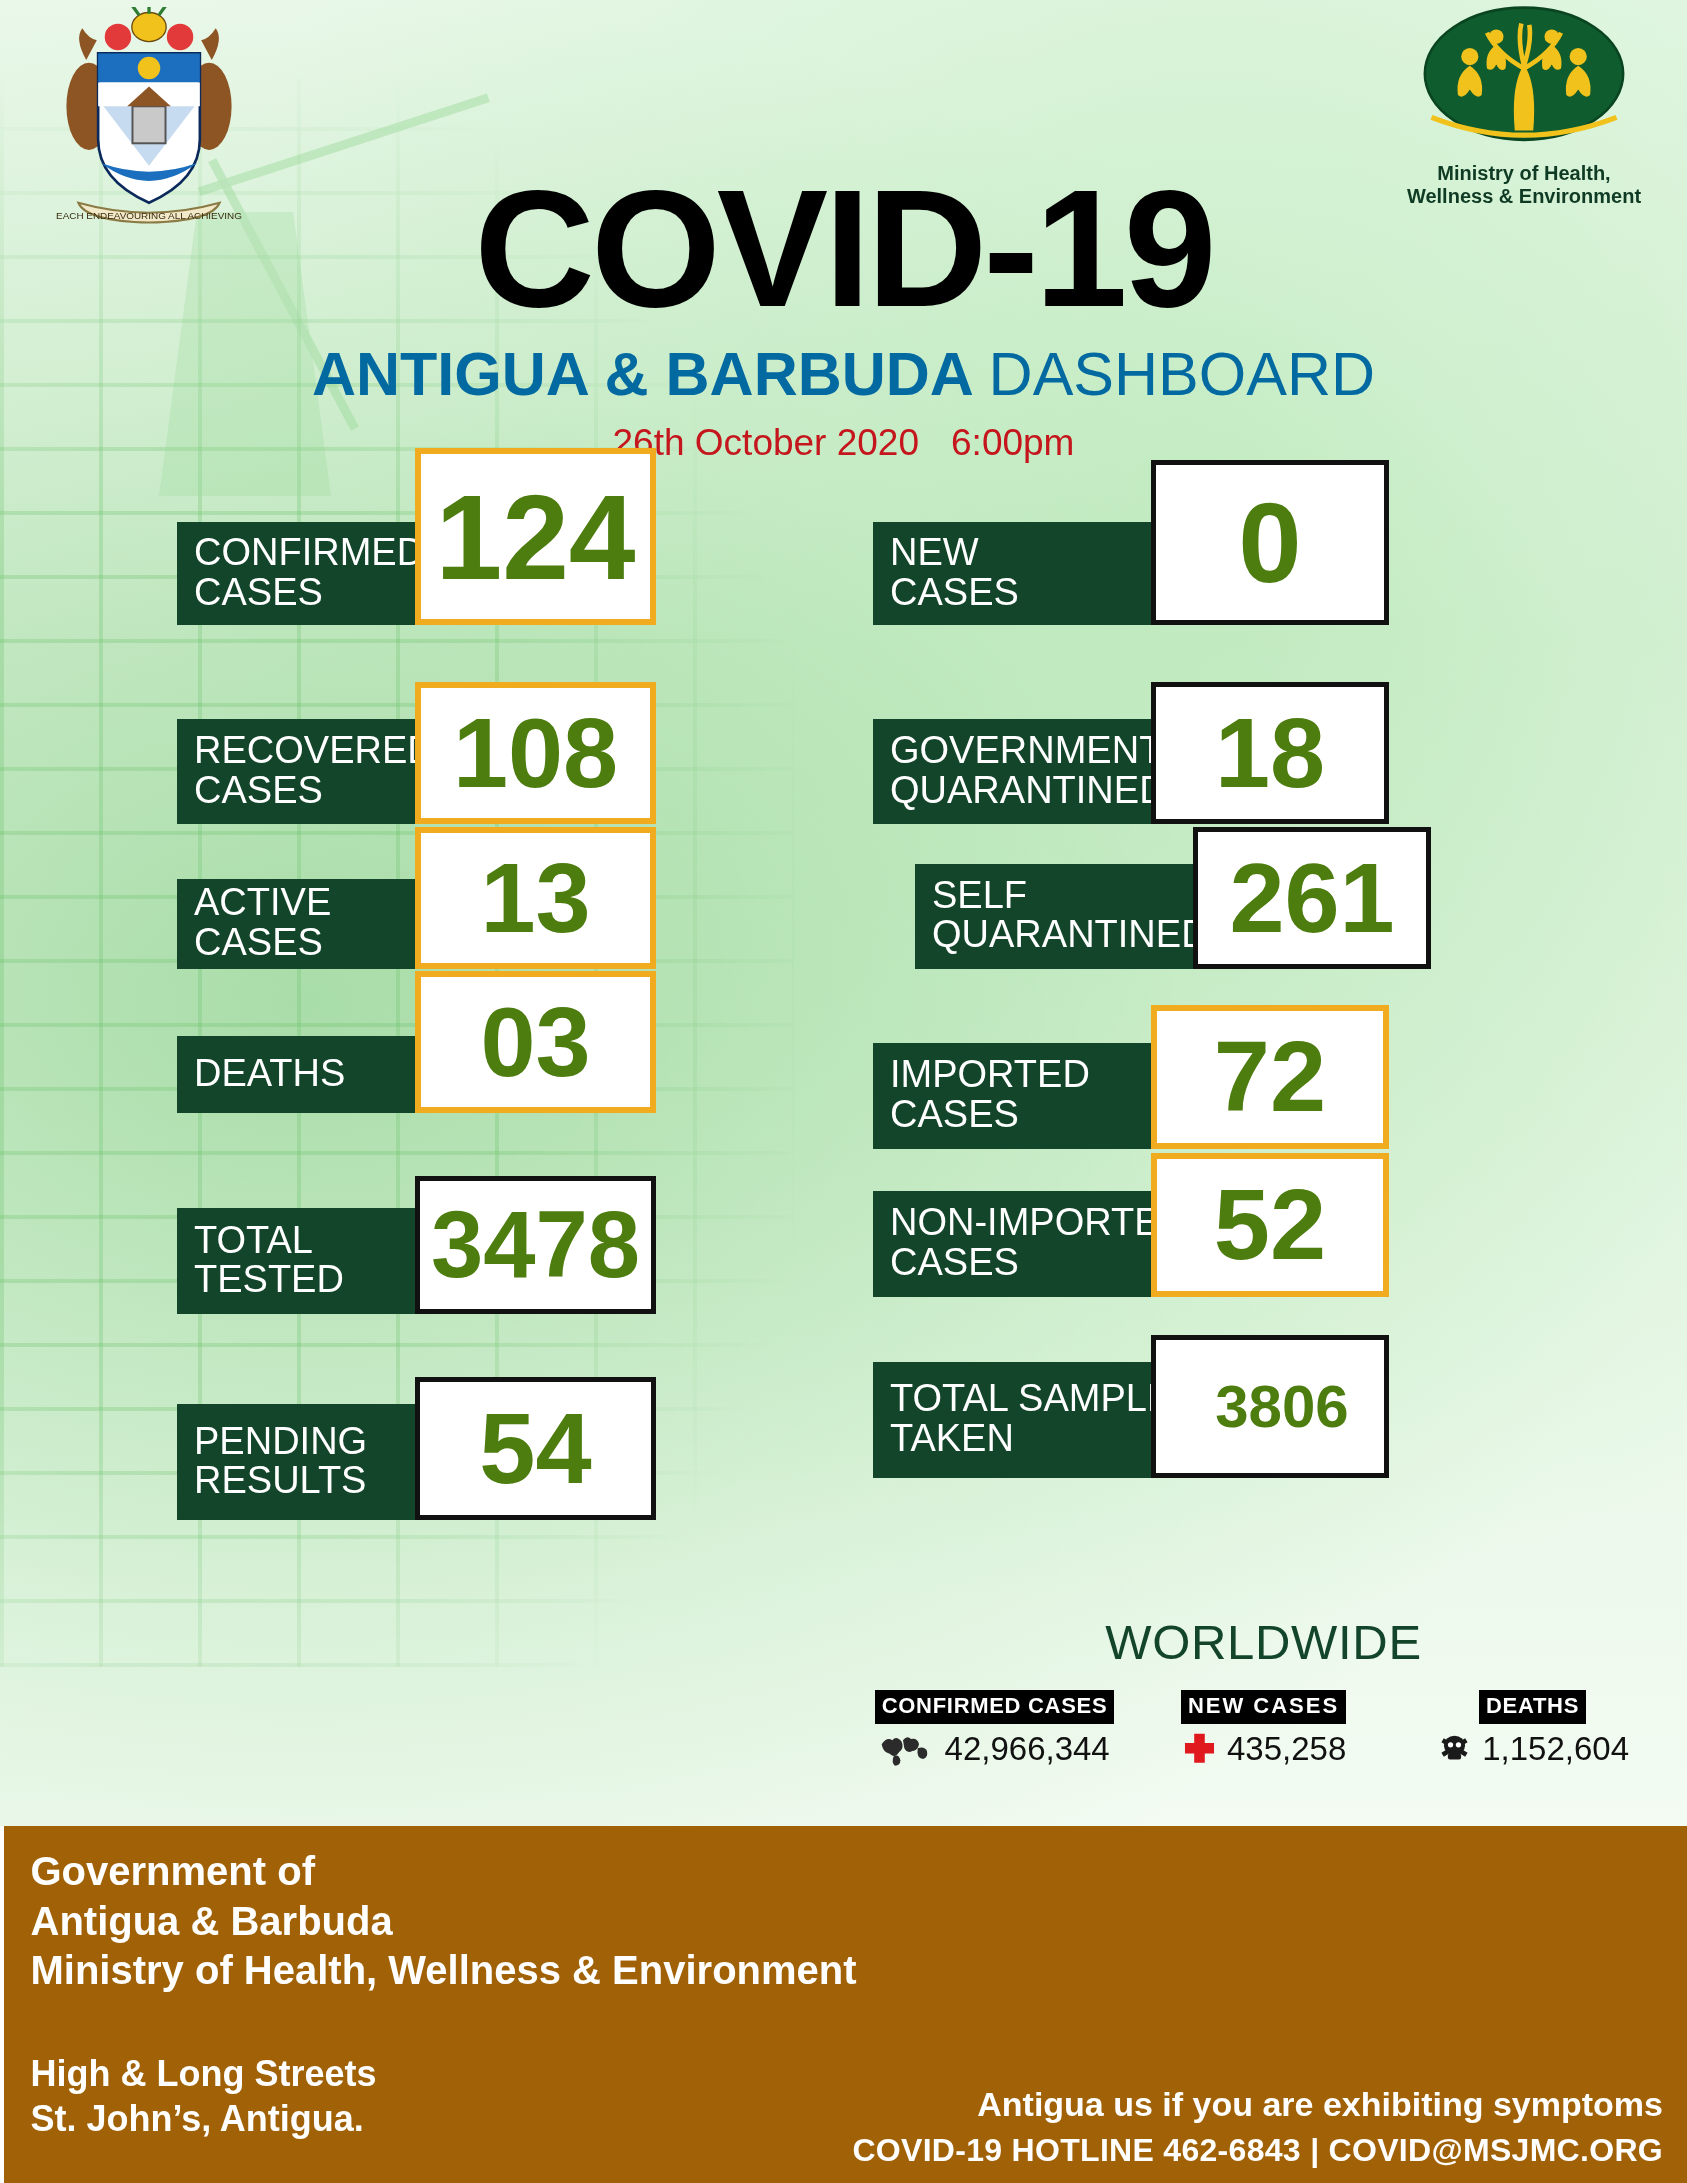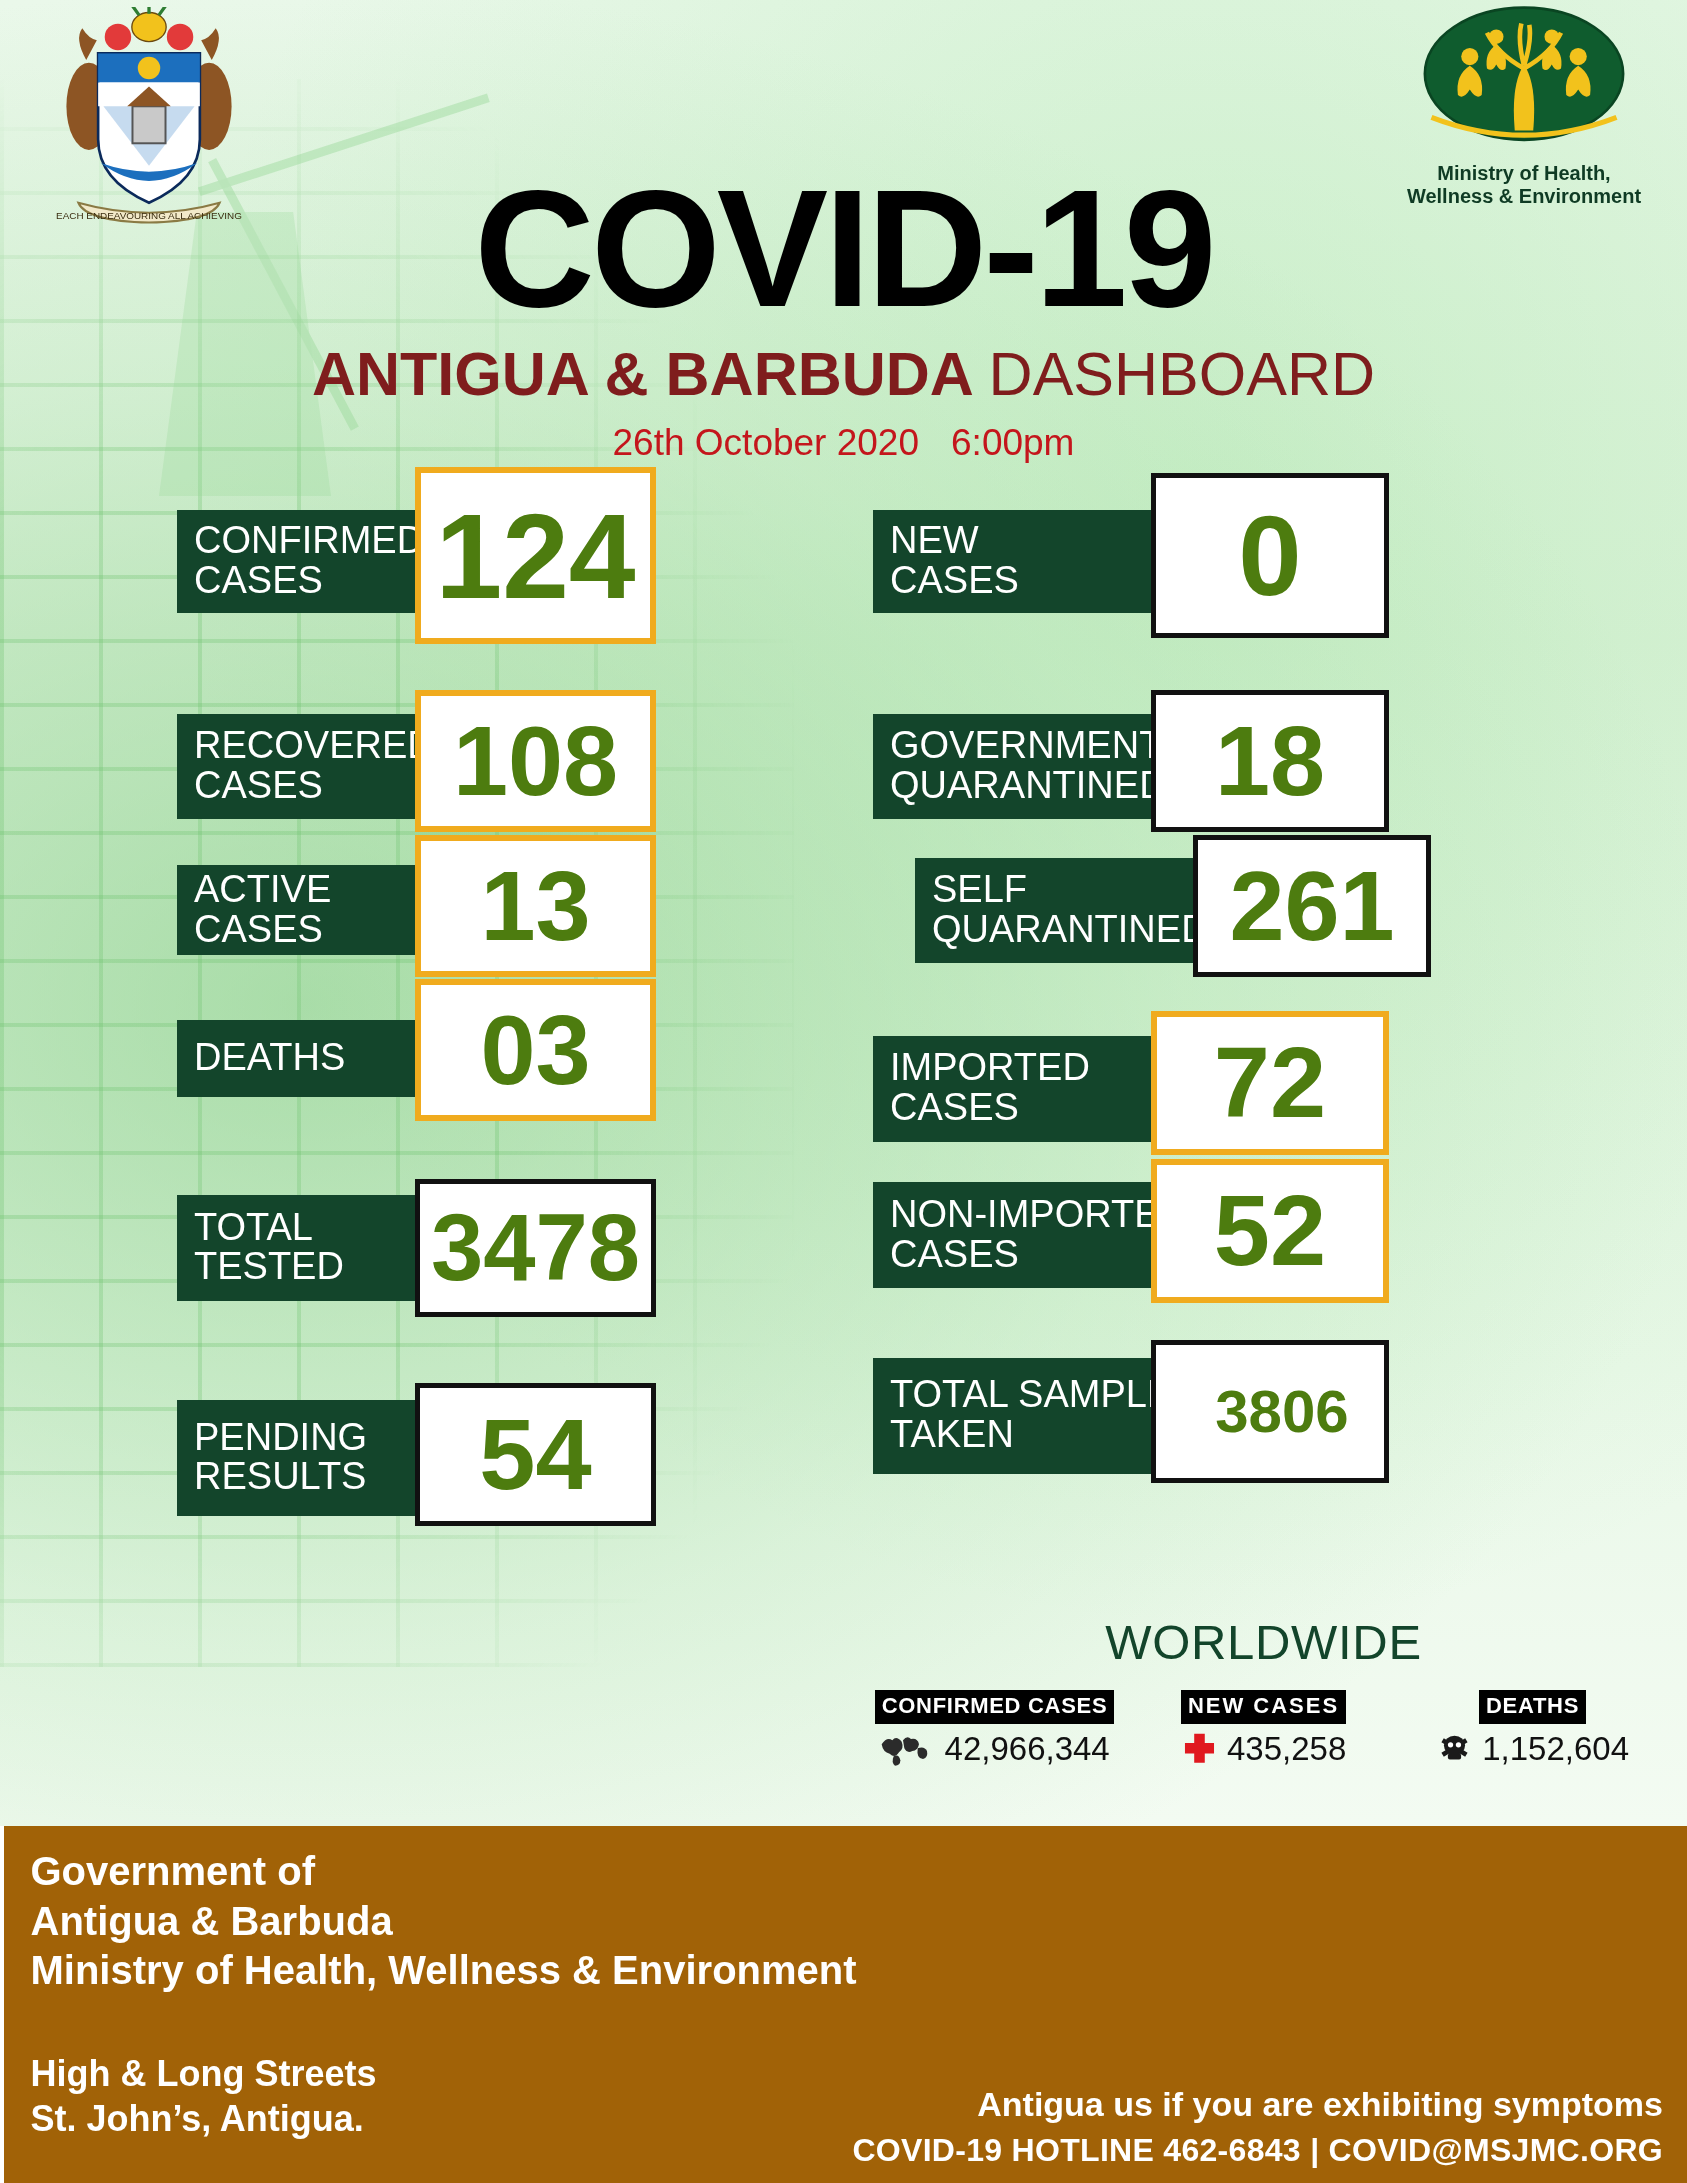--- a/index.html
+++ b/index.html
@@ -55,36 +55,36 @@
     font-family:"Liberation Sans", sans-serif;
   }
 
   .title{
     position:absolute;left:0;top:165px;width:1687px;text-align:center;
     font-size:167px;font-weight:bold;letter-spacing:-4px;color:#000;
     line-height:1;
   }
   .subtitle{
     position:absolute;left:0;top:344px;width:1687px;text-align:center;
-    font-size:61px;font-weight:bold;color:#7f1d1d;line-height:1;
+    font-size:61px;font-weight:bold;color:#0369a1;line-height:1;
   }
   .subtitle .light{font-weight:normal;}
   .datetime{
     position:absolute;left:0;top:422px;width:1687px;text-align:center;
     font-size:37px;color:#c4161c;
   }
   .datetime .gap{display:inline-block;width:32px;}
 
   
   .grid{position:absolute;left:0;top:486px;width:1687px;z-index:6;}
   .col{position:absolute;}
   .col-left{left:177px;width:582px;}
   .col-right{left:873px;width:595px;}
 
-  .row{position:relative;display:flex;align-items:center;}
+  .row{position:relative;display:flex;align-items:flex-end;}
   .label{
     background:#13452b;color:#ffffff;
     font-size:38px;line-height:1.04;
     padding:12px 14.6px 13.2px 17px;
     box-sizing:border-box;
     display:flex;align-items:center;
     z-index:1;
   }
   .value{
     background:#ffffff;color:#4d7c0f;

